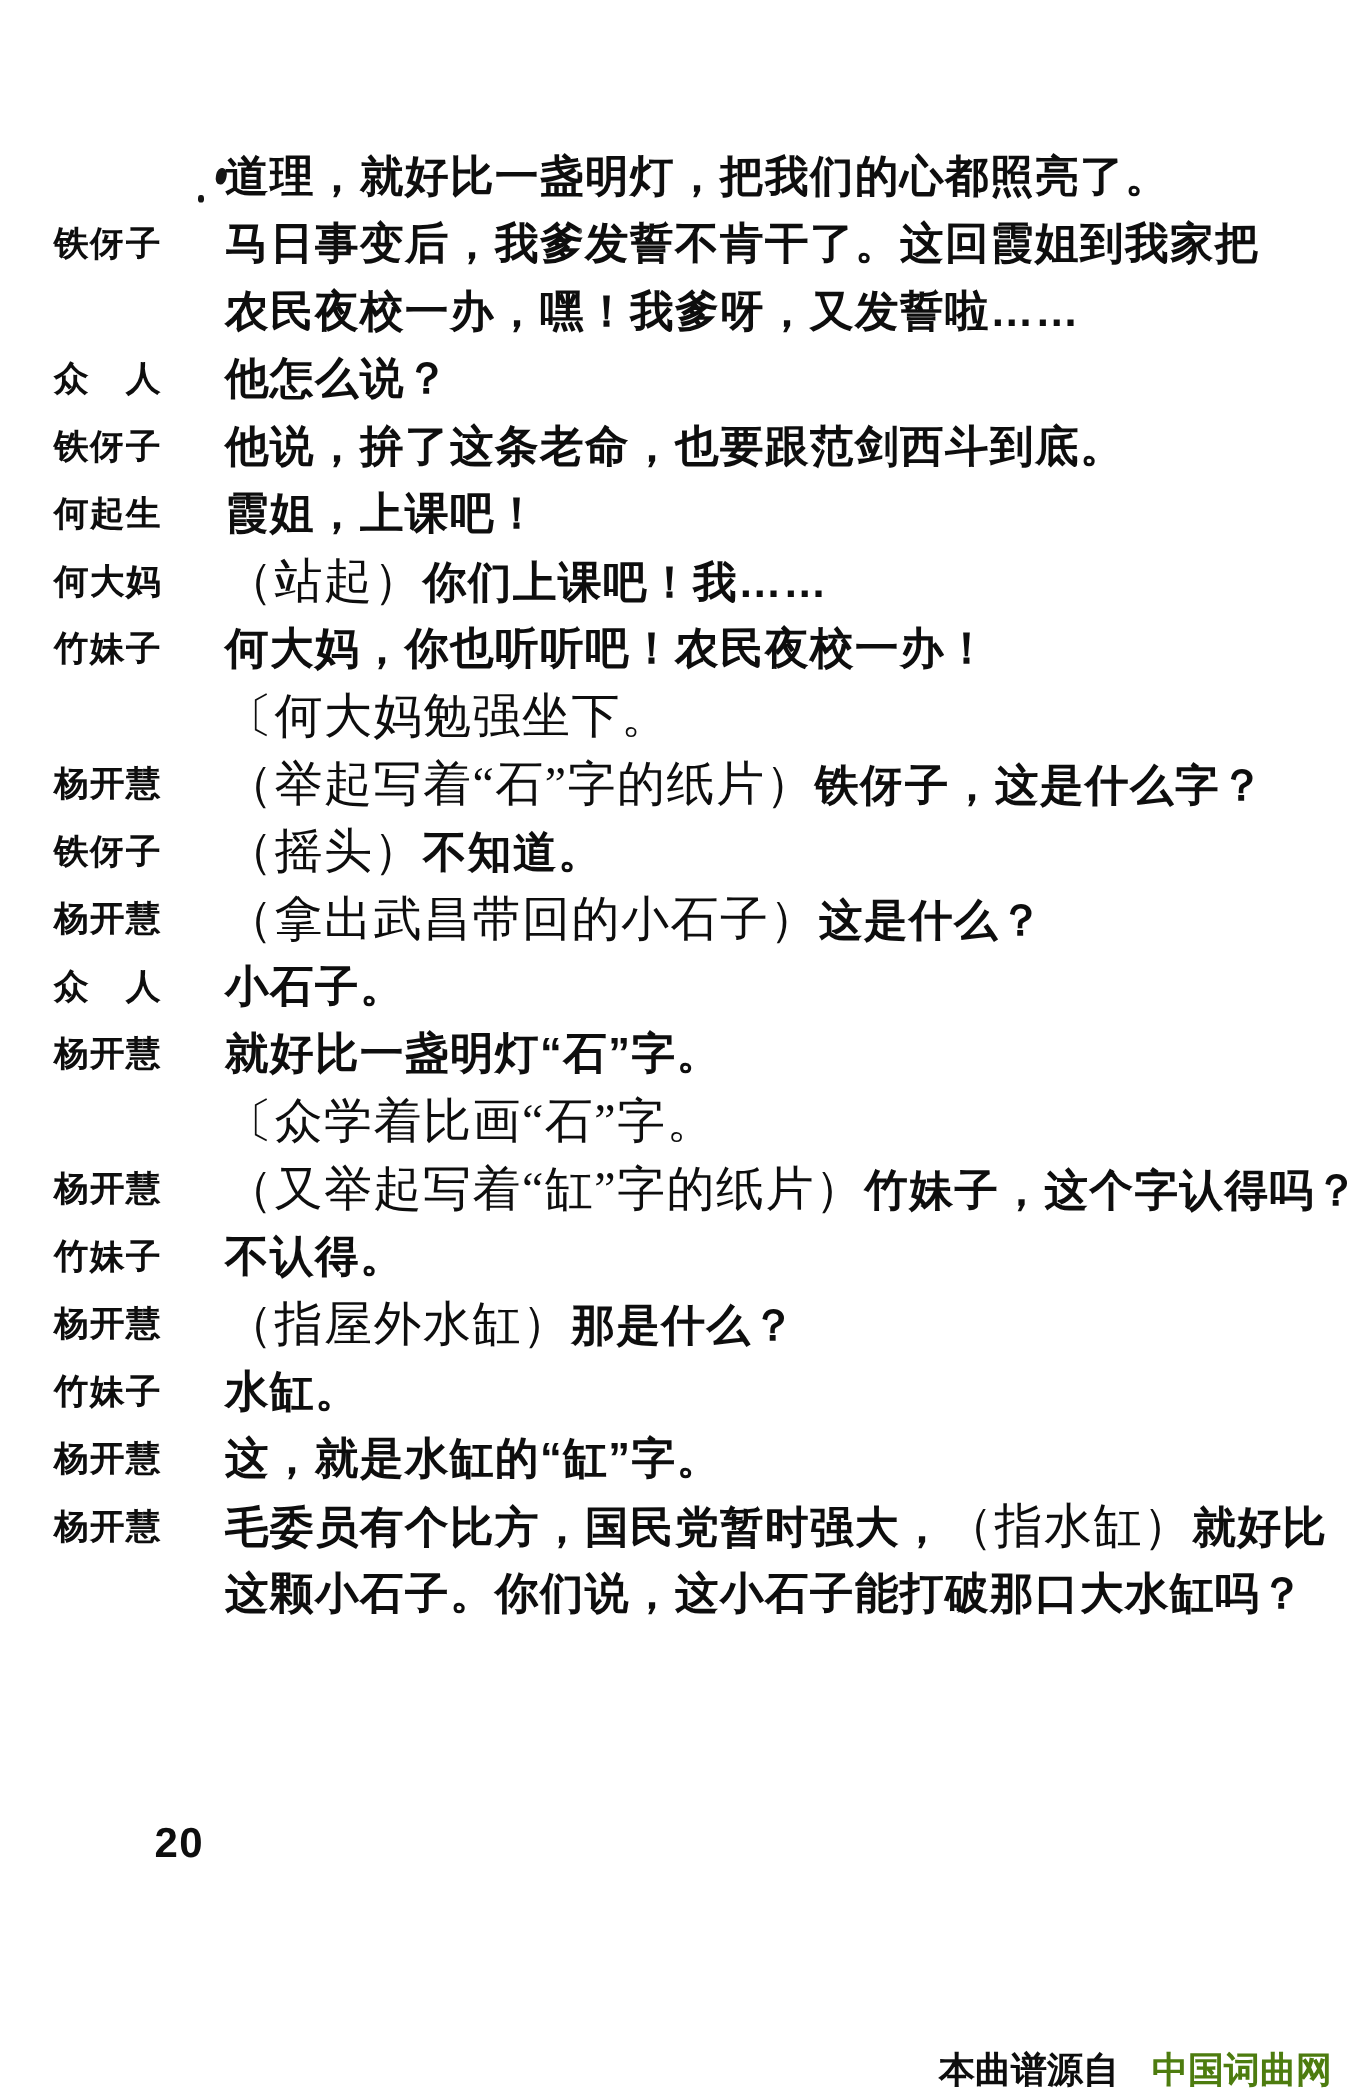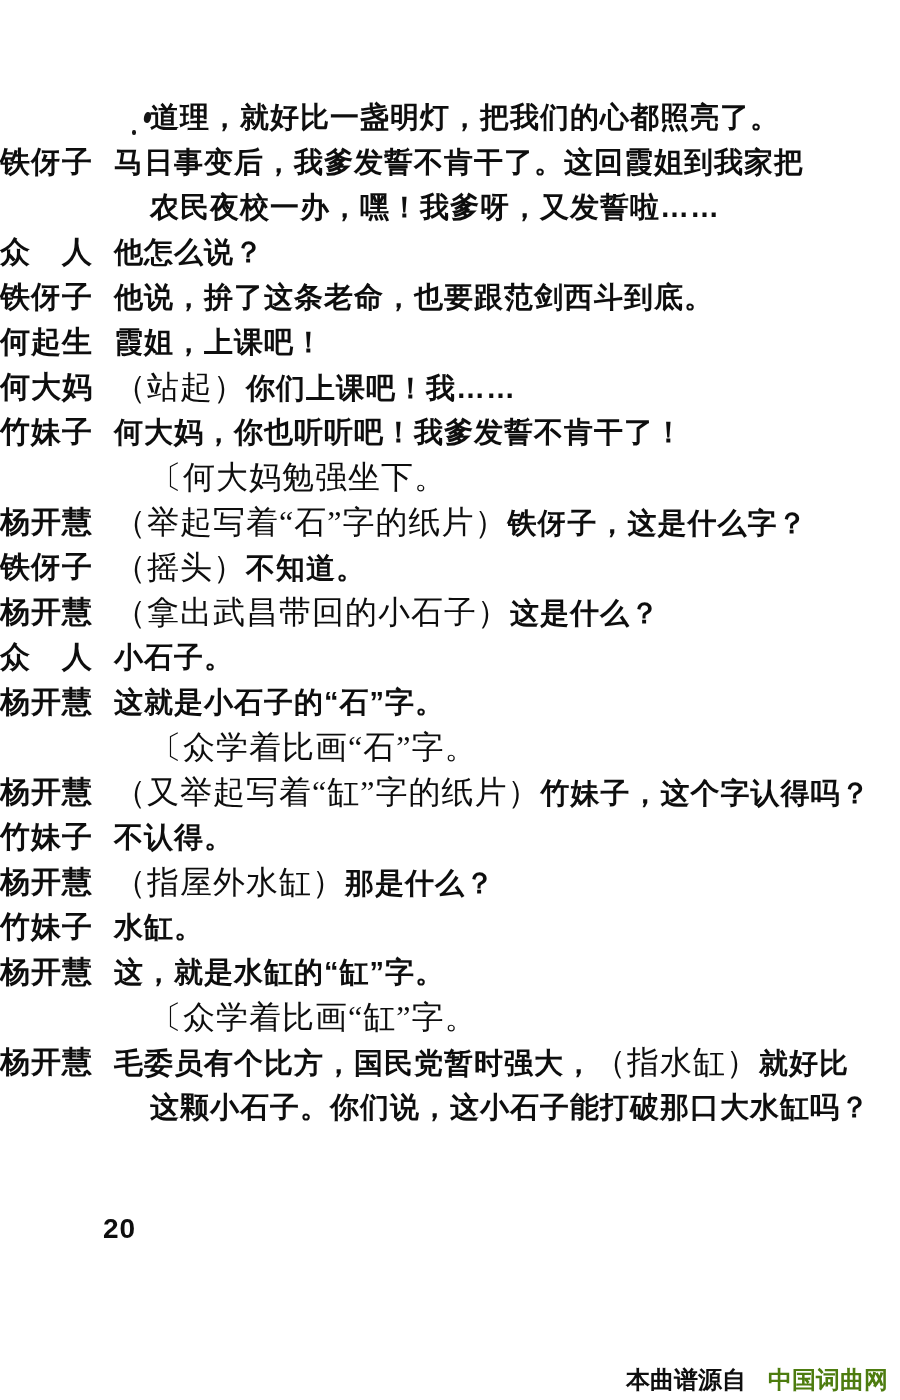--- a/index.html
+++ b/index.html
@@ -27,23 +27,24 @@
     padding-top: 95px;
   }
   .line {
     display: flex;
     align-items: center;
     height: 45px;
     white-space: nowrap;
   }
   .speaker {
     display: inline-block;
+    margin-left: 36px;
     width: 108px;
     flex: 0 0 108px;
-    font-size: 30px;
+    font-size: 23px;
     font-weight: 700;
     letter-spacing: 1px;
     font-family: "Liberation Sans", sans-serif;
   }
   .speaker-spacer {
     display: inline-block;
     margin-left: 36px;
     width: 108px;
     flex: 0 0 108px;
   }
@@ -130,21 +131,21 @@
       <div class="line">
         <span class="speaker">何起生</span>
         <span class="text"><span class="seg-dialogue">霞姐，上课吧！</span></span>
       </div>
       <div class="line">
         <span class="speaker">何大妈</span>
         <span class="text"><span class="seg-direction">（站起）</span><span class="seg-dialogue">你们上课吧！我……</span></span>
       </div>
       <div class="line">
         <span class="speaker">竹妹子</span>
-        <span class="text"><span class="seg-dialogue">何大妈，你也听听吧！我爹发誓不肯干了！</span></span>
+        <span class="text"><span class="seg-dialogue">何大妈，你也听听吧！农民夜校一办！</span></span>
       </div>
       <div class="line stage-line">
         <span class="speaker-spacer"></span>
         <span class="text"><span class="seg-direction">〔何大妈勉强坐下。</span></span>
       </div>
       <div class="line">
         <span class="speaker">杨开慧</span>
         <span class="text"><span class="seg-direction">（举起写着“石”字的纸片）</span><span class="seg-dialogue">铁伢子，这是什么字？</span></span>
       </div>
       <div class="line">
@@ -154,21 +155,21 @@
       <div class="line">
         <span class="speaker">杨开慧</span>
         <span class="text"><span class="seg-direction">（拿出武昌带回的小石子）</span><span class="seg-dialogue">这是什么？</span></span>
       </div>
       <div class="line">
         <span class="speaker">众　人</span>
         <span class="text"><span class="seg-dialogue">小石子。</span></span>
       </div>
       <div class="line">
         <span class="speaker">杨开慧</span>
-        <span class="text"><span class="seg-dialogue">这就是小石子的“石”字。</span></span>
+        <span class="text"><span class="seg-dialogue">就好比一盏明灯“石”字。</span></span>
       </div>
       <div class="line stage-line">
         <span class="speaker-spacer"></span>
         <span class="text"><span class="seg-direction">〔众学着比画“石”字。</span></span>
       </div>
       <div class="line">
         <span class="speaker">杨开慧</span>
         <span class="text"><span class="seg-direction">（又举起写着“缸”字的纸片）</span><span class="seg-dialogue">竹妹子，这个字认得吗？</span></span>
       </div>
       <div class="line">
@@ -179,24 +180,20 @@
         <span class="speaker">杨开慧</span>
         <span class="text"><span class="seg-direction">（指屋外水缸）</span><span class="seg-dialogue">那是什么？</span></span>
       </div>
       <div class="line">
         <span class="speaker">竹妹子</span>
         <span class="text"><span class="seg-dialogue">水缸。</span></span>
       </div>
       <div class="line">
         <span class="speaker">杨开慧</span>
         <span class="text"><span class="seg-dialogue">这，就是水缸的“缸”字。</span></span>
-      </div>
-      <div class="line stage-line">
-        <span class="speaker-spacer"></span>
-        <span class="text"><span class="seg-direction">〔众学着比画“缸”字。</span></span>
       </div>
       <div class="line">
         <span class="speaker">杨开慧</span>
         <span class="text"><span class="seg-dialogue">毛委员有个比方，国民党暂时强大，</span><span class="seg-direction">（指水缸）</span><span class="seg-dialogue">就好比</span></span>
       </div>
       <div class="line">
         <span class="speaker-spacer"></span>
         <span class="text"><span class="seg-dialogue">这颗小石子。你们说，这小石子能打破那口大水缸吗？</span></span>
       </div>
     </div>

